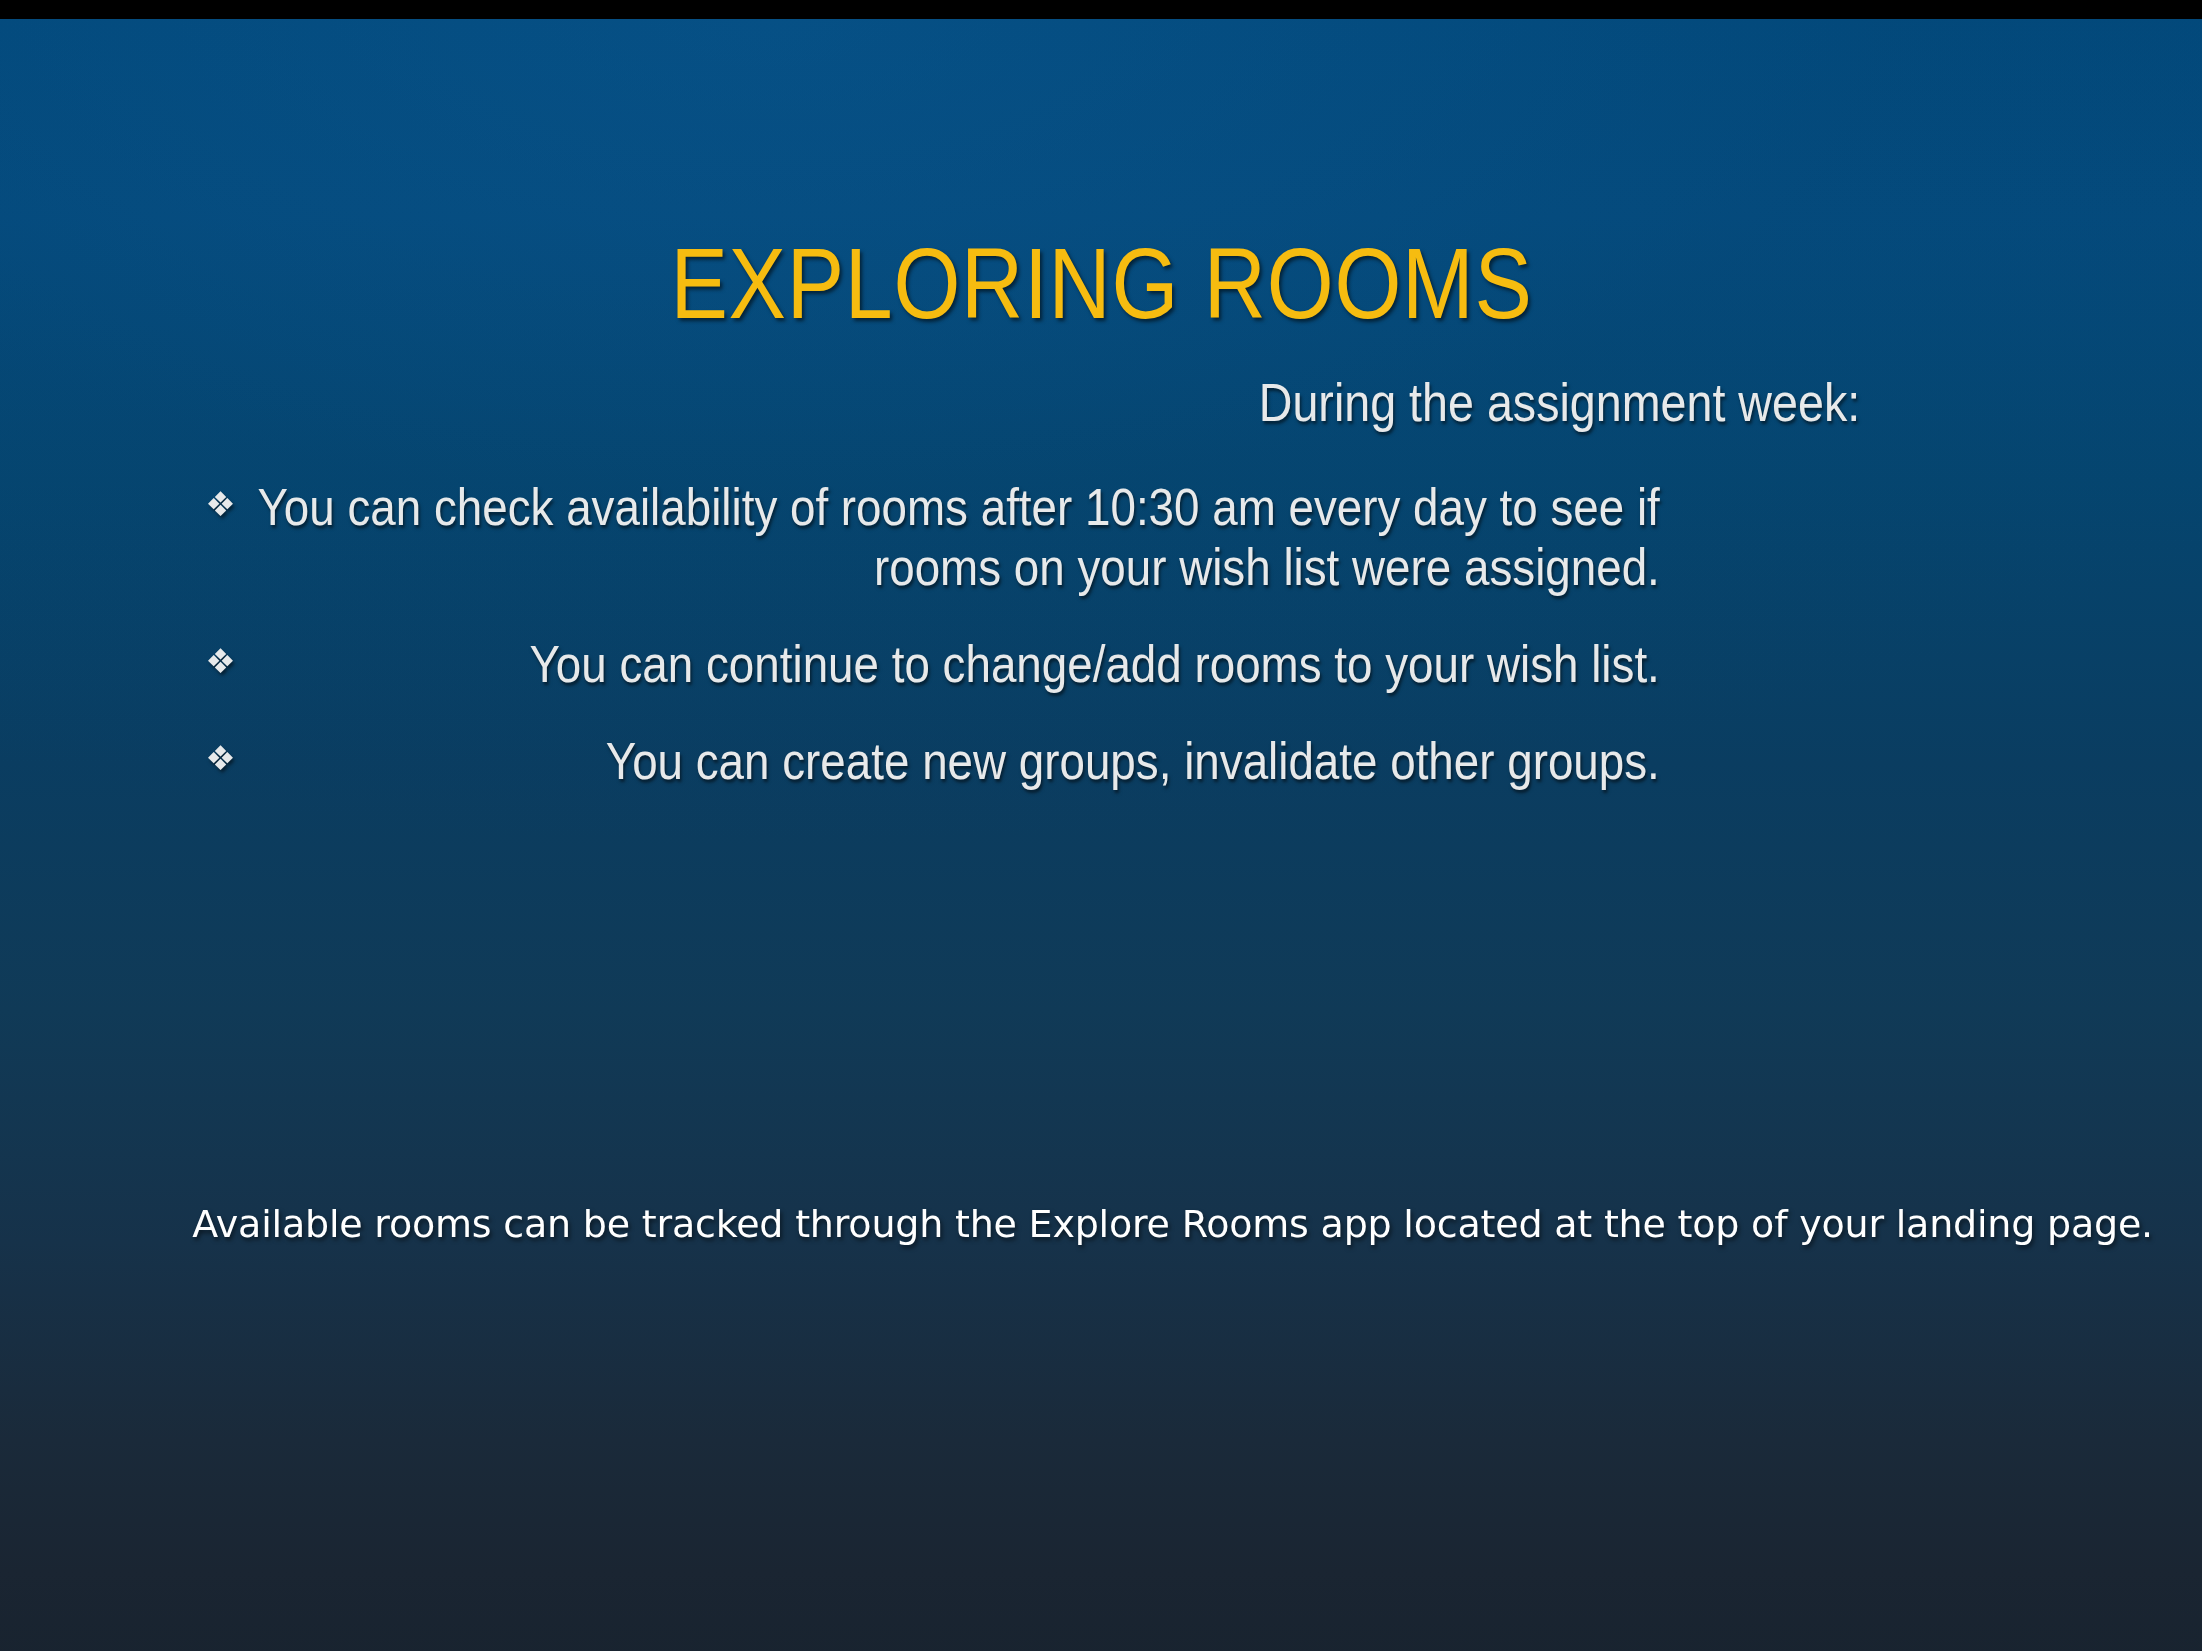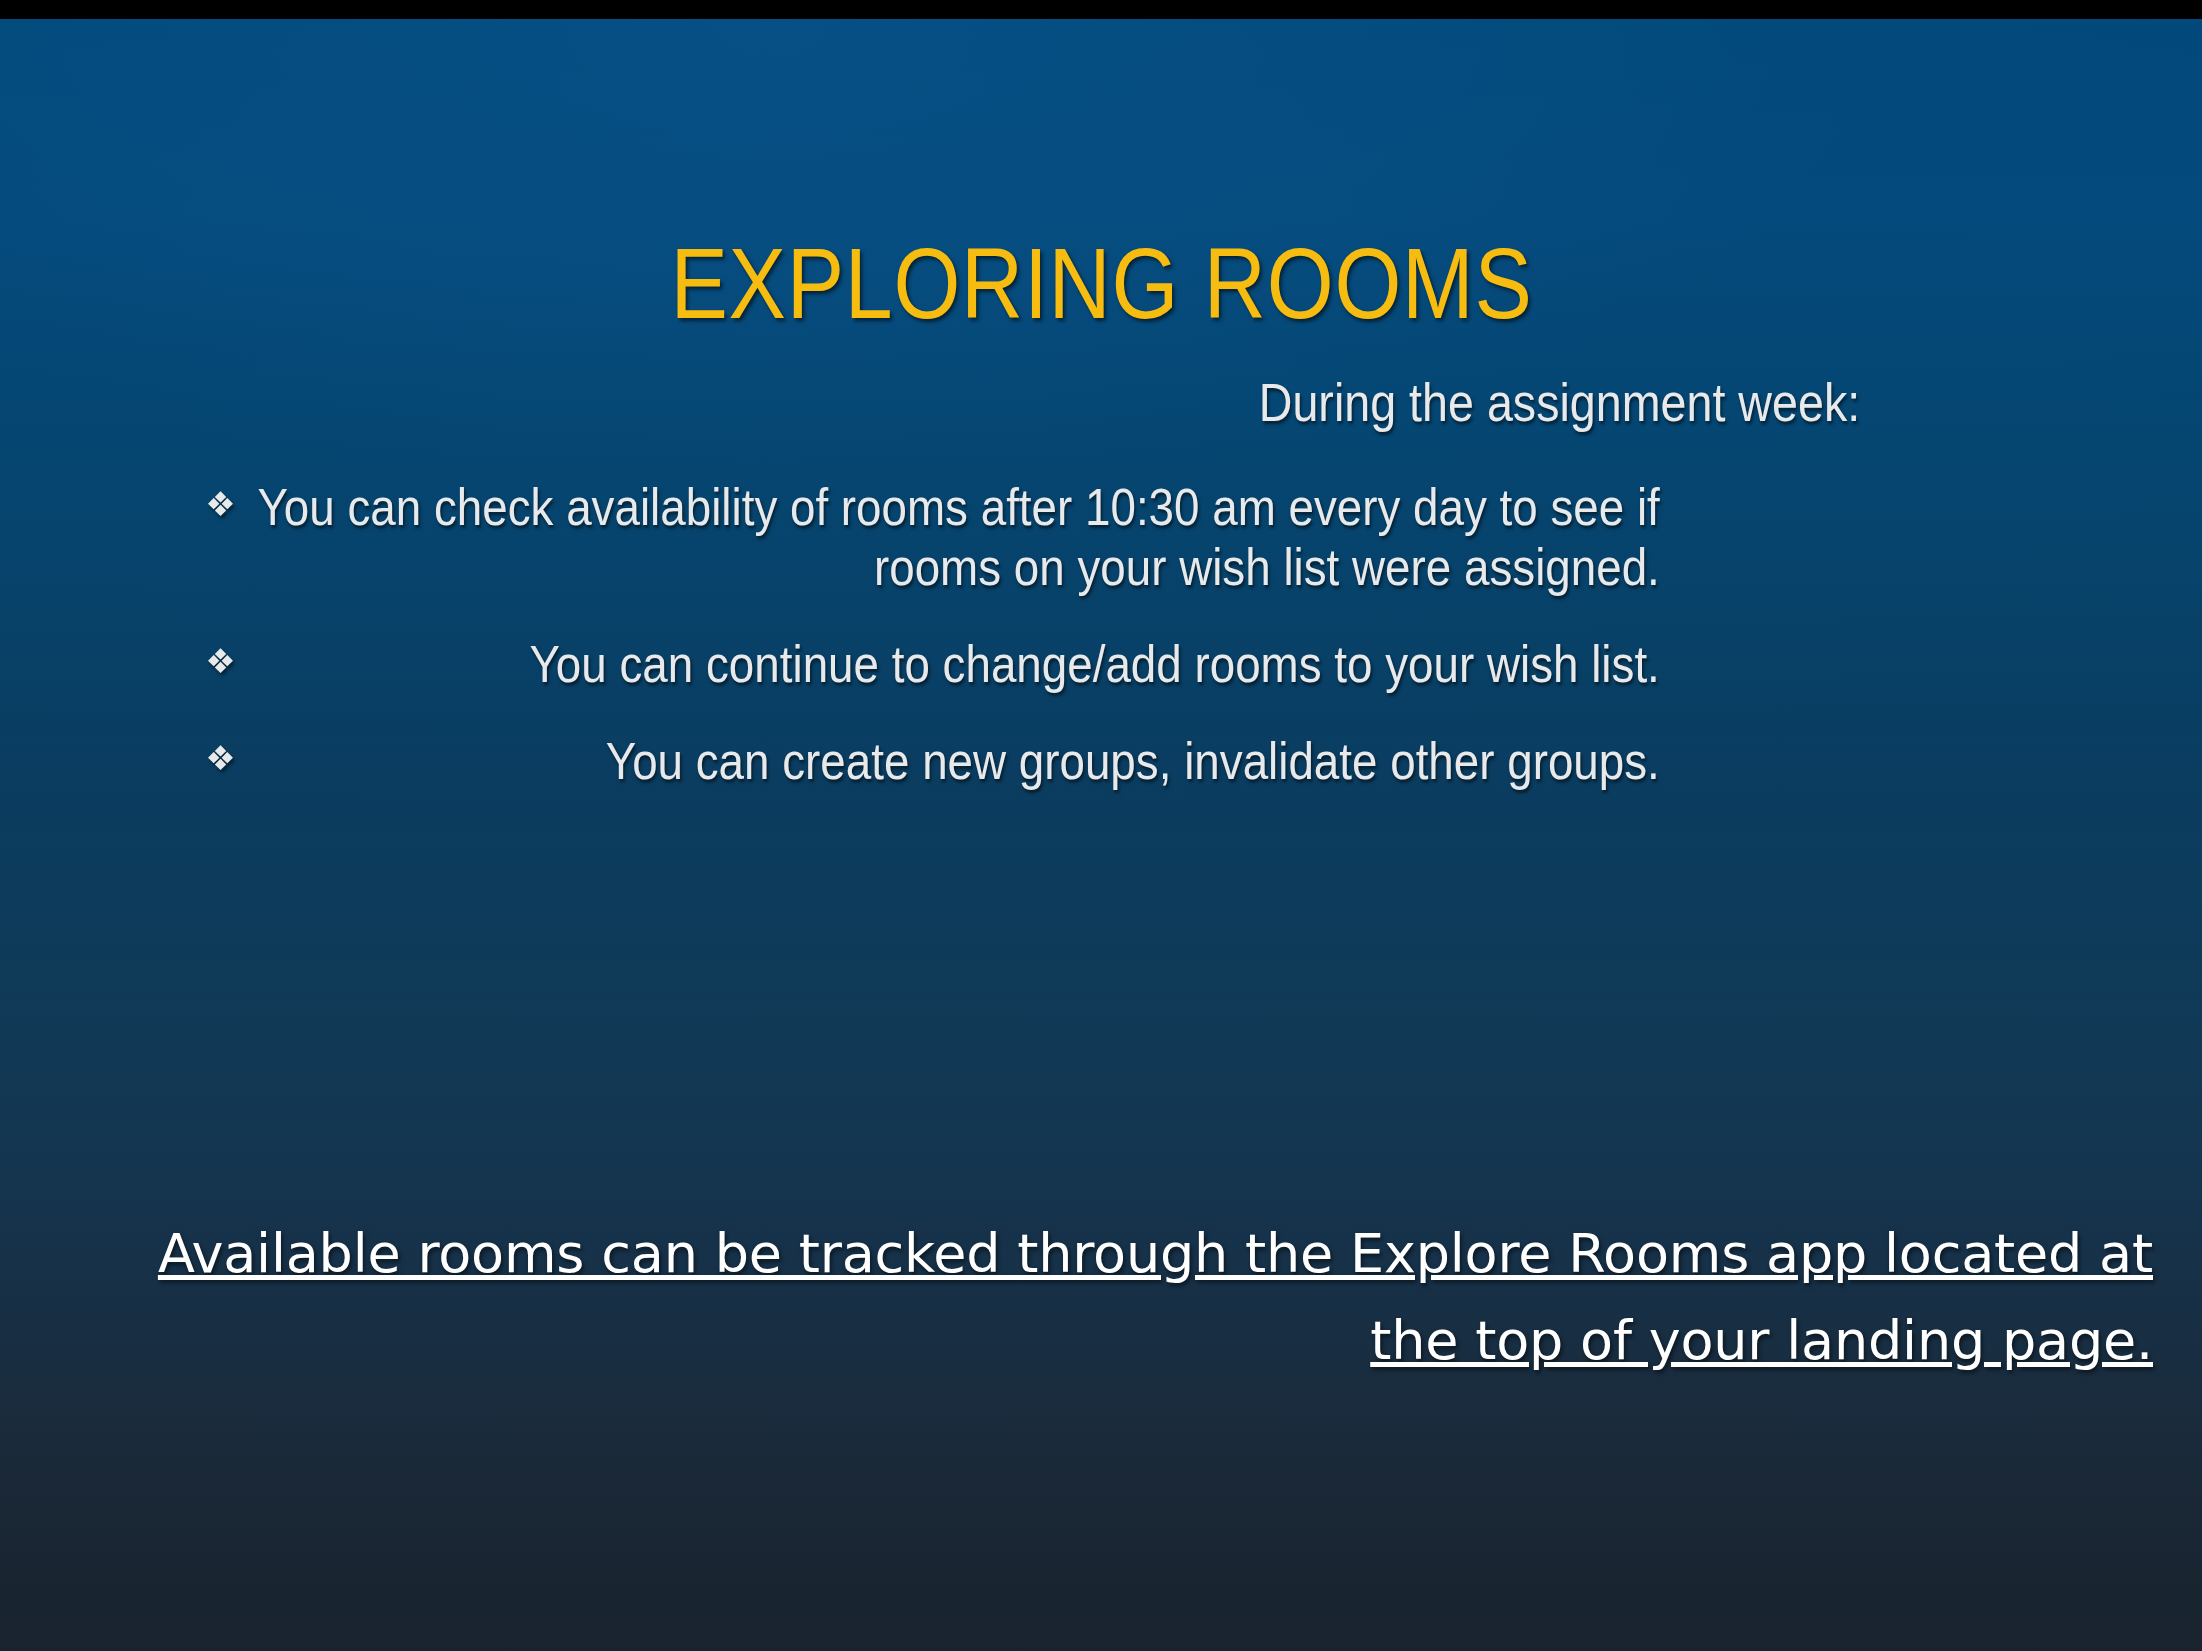--- a/index.html
+++ b/index.html
@@ -130,27 +130,26 @@
     text-shadow: 1.7px 2.6px 3.4px rgba(0, 0, 0, 0.55);
   }
 
   
   .footer-note {
     position: absolute;
     left: 105px;
     top: 1137px;
     width: 2048px;
     font-family: "DejaVu Sans", sans-serif;
-    font-size: 54px;
+    font-size: 38px;
     line-height: 1.62;
     font-weight: 400;
     color: #ffffff;
     text-shadow: 1.7px 2.6px 4.3px rgba(0, 0, 0, 0.55);
     letter-spacing: -0.2px;
-    text-decoration: underline;
   }
 </style>
 </head>
 <body>
 
 <div class="slide">
 
   <h1 class="title">EXPLORING ROOMS</h1>
 
   <div class="body-block">

